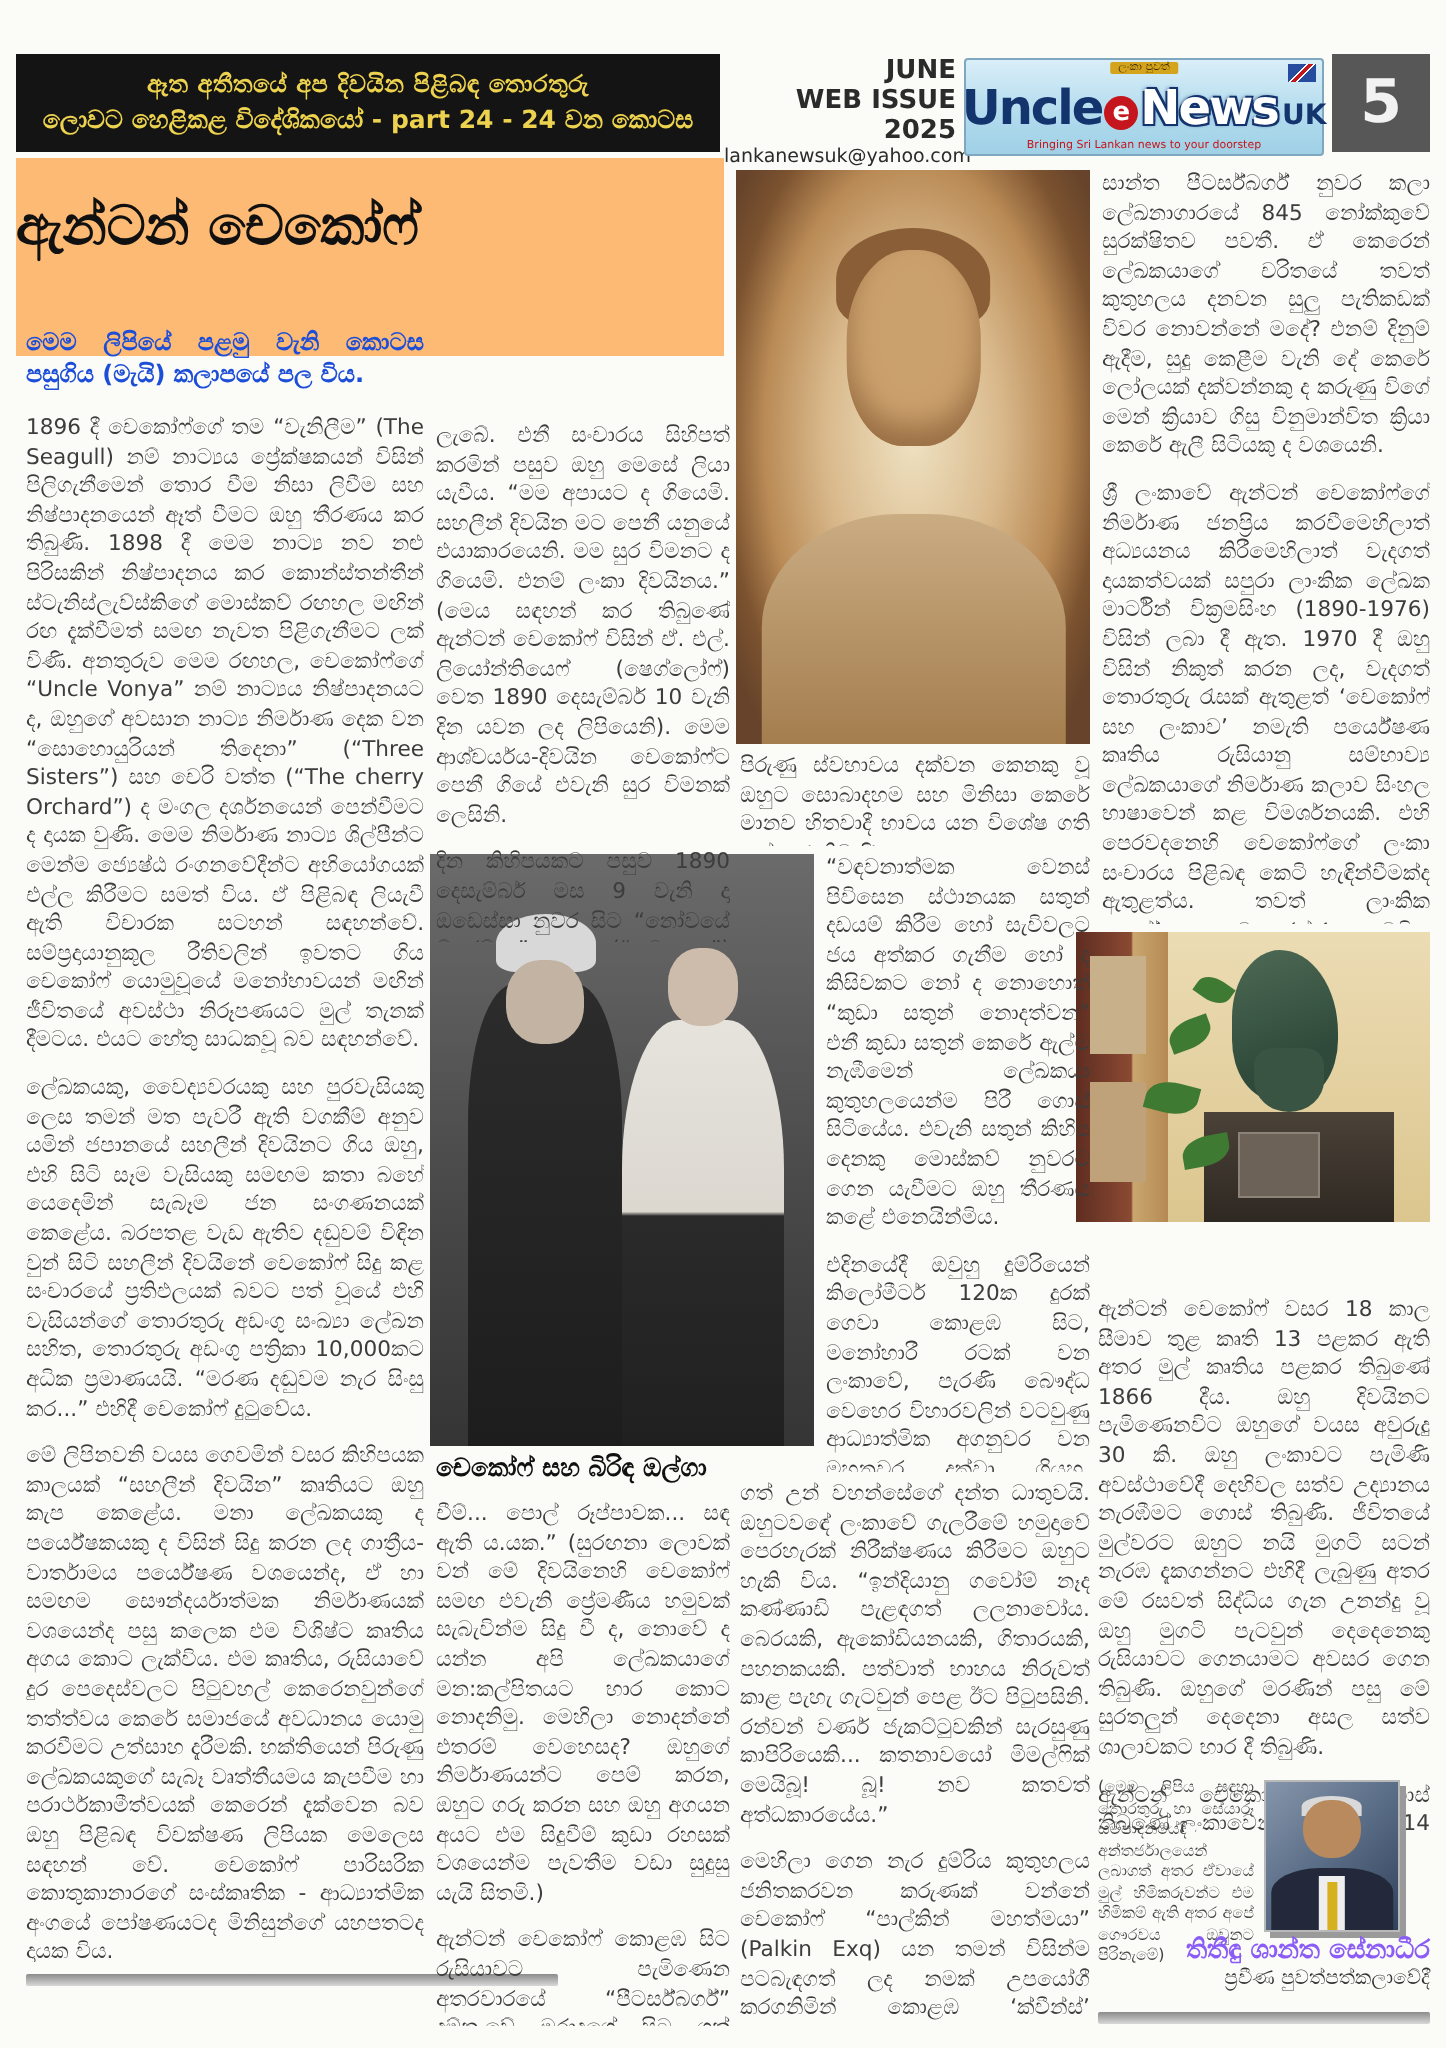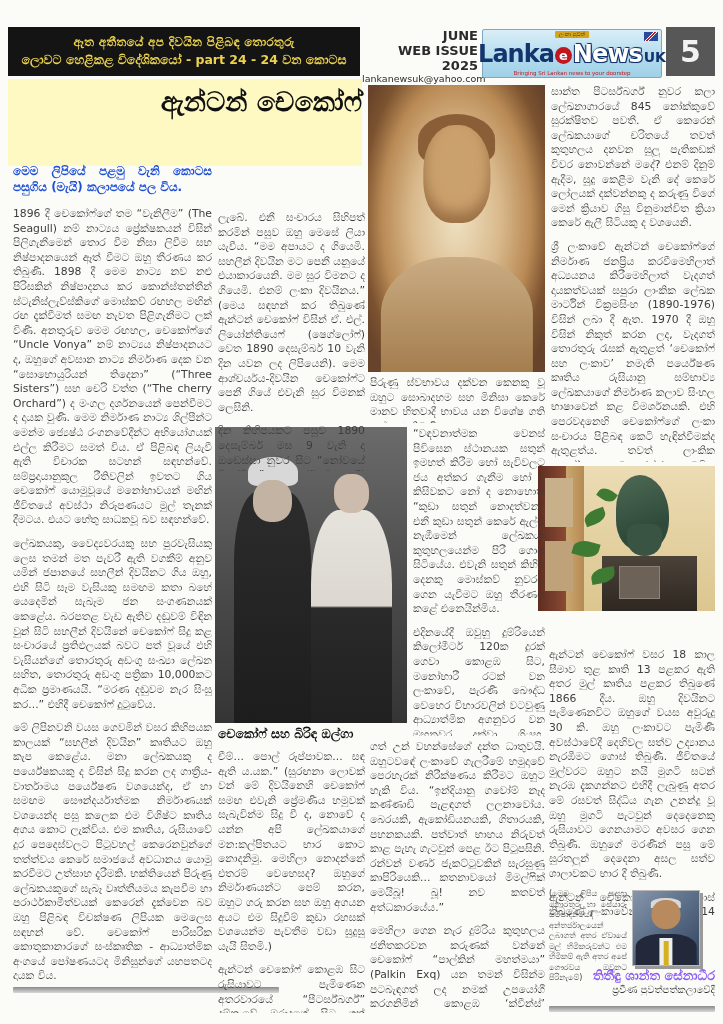--- a/index.html
+++ b/index.html
@@ -44,21 +44,21 @@
     position:absolute;bottom:1px;left:50%;transform:translateX(-50%);
     color:#c5161d;font-size:5.5px;white-space:nowrap;
   }
   .logo .flag{position:absolute;top:2px;right:3px;width:14px;height:9px;
     background:linear-gradient(135deg,#274b9f 0 40%,#fff 40% 45%,#c5161d 45% 55%,#fff 55% 60%,#274b9f 60% 100%);}
   .pagenum{
     background:#575757;color:#f2f2f2;display:flex;align-items:center;justify-content:center;
     font-size:30px;font-weight:bold;
   }
   
-  .banner{background:#fef9c3;text-align:right;padding-top:6px;}
+  .banner{background:#fdba74;text-align:left;padding-top:18px;}
   .banner .si{font-size:27px;font-weight:bold;color:#111;line-height:1.25;}
   .banner .en{font-size:30px;font-weight:bold;color:#d2232f;display:inline;letter-spacing:-.5px;}
   .banner .yr{font-size:15px;font-weight:bold;color:#7d1620;margin-left:4px;}
   
   .col{font-size:10.8px;line-height:14.6px;color:#3d3d3d;text-align:justify;overflow:hidden;}
   .col p{margin:0 0 9px 0;}
   .lead{font-size:12px;line-height:16px;font-weight:bold;color:#1d4ed8;text-align:justify;overflow:hidden;}
   .caption{font-size:12.5px;font-weight:bold;color:#111;}
   .smallnote{font-size:8px;line-height:10.5px;color:#444;text-align:justify;overflow:hidden;}
   .authorname{font-size:13px;font-weight:bold;color:#8b5cf6;text-align:right;}
@@ -125,21 +125,21 @@
 <div class="abs issueblock" style="left:362px;top:29px;width:116px;height:46px;">
   <div class="m">JUNE</div>
   <div class="w">WEB ISSUE 2025</div>
   <div class="e">lankanewsuk@yahoo.com</div>
 </div>
 
 <div class="abs logo" style="left:482px;top:29px;width:178px;height:47px;">
   <div class="badge">ලංකා පුවත්</div>
   <div class="flag"></div>
   <div class="row">
-    <span class="w1">Lanka</span>
+    <span class="w1">Uncle</span>
       <span class="edot">e</span>
       <span class="w2">News</span>
       <span class="w3">UK</span>
   </div>
   <div class="tagline">Bringing Sri Lankan news to your doorstep</div>
 </div>
 
 <div class="abs pagenum" style="left:666px;top:27px;width:49px;height:49px;">5</div>
 
 <div class="abs banner" style="left:8px;top:79px;width:354px;height:81px;">
@@ -189,21 +189,21 @@
   </div>
 <div class="abs col" style="left:218px;top:750px;width:147px;height:263px;">
     <p>චීම්... පොල් රූප්පාවක... සඳ ඇති ය.යක.” (සුරඟනා ලොවක් වන් මේ දිවයිනෙහි චෙකෝෆ් සමඟ එවැනි ප්‍රේමණීය හමුවක් සැබැවින්ම සිදු වී ද, නොවේ ද යන්න අපි ලේඛකයාගේ මන:කල්පිතයට භාර කොට නොදනිමු. මෙහිලා නොදන්නේ එතරම් වෙහෙසද? ඔහුගේ නිර්මාණයන්ට පෙම් කරන, ඔහුට ගරු කරන සහ ඔහු අගයන අයට එම සිදුවීම් කුඩා රහසක් වශයෙන්ම පැවතීම වඩා සුදුසු යැයි සිතමි.)</p>
     <p>ඇන්ටන් චෙකෝෆ් කොළඹ සිට රුසියාවට පැමිණෙන අතරවාරයේ “පීටර්ස්බර්ග්” දුම්නැවේ ඔරාදගේ සිට ගත් අවස්ථාවන්හි දී ගන්නා ලද ඡායාරූප කිහිපයක් සුරැකිව පවතී. ඒ අතරින් වටිනාම එක වූයේ චෙකෝෆ් සහ උපලුවාන් ග්‍රිගෝරි ග්ලීන්කා සුදු පැහැ ඇඳුමින් සැරසී, සුදු පැහැති හිස් වැසුම් පැළඳ, කළඹලයෙන් දඟලන මුගටින් අතින් ගෙන සිටින ඡායාරූපයයි. එච්තර ඔව, කුතුහලයෙන්</p>
   </div>
 
 <div class="abs col" style="left:370px;top:376px;width:175px;height:47px;">
   <p>පිරුණු ස්වභාවය දක්වන කෙනකු වූ ඔහුට සොබාදහම සහ මිනිසා කෙරේ මානව හිතවාදී භාවය යන විශේෂ ගති ලක්ෂණ තිබුණි.</p>
 </div>
 <div class="abs col" style="left:413px;top:427px;width:132px;height:309px;">
-    <p>“වඳවනාත්මක වෙනස් පිවිසෙන ස්ථානයක සතුන් ඉමහත් කිරීම හෝ සැවිවලට ජය අත්කර ගැනීම හෝ ද කිසිවකට නෝ ද නොහොත් “කුඩා සතුන් නොදත්වන” එනී කුඩා සතුන් කෙරේ ඇල්ම නැඹීමෙන් ලේඛකයා කුතුහලයෙන්ම පිරී ගොස් සිටියේය. එවැනි සතුන් කිහිප දෙනකු මොස්කව් නුවරට ගෙන යැවීමට ඔහු තීරණය කළේ එනෙයින්මිය.</p>
+    <p>“වඳවනාත්මක වෙනස් පිවිසෙන ස්ථානයක සතුන් දඩයම් කිරීම හෝ සැවිවලට ජය අත්කර ගැනීම හෝ ද කිසිවකට නෝ ද නොහොත් “කුඩා සතුන් නොදත්වන” එනී කුඩා සතුන් කෙරේ ඇල්ම නැඹීමෙන් ලේඛකයා කුතුහලයෙන්ම පිරී ගොස් සිටියේය. එවැනි සතුන් කිහිප දෙනකු මොස්කව් නුවරට ගෙන යැවීමට ඔහු තීරණය කළේ එනෙයින්මිය.</p>
     <p>එදිනයේදී ඔවුහු දුම්රියෙන් කිලෝමීටර් 120ක දුරක් ගෙවා කොළඹ සිට, මනෝහාරී රටක් වන ලංකාවේ, පැරණි බෞද්ධ වෙහෙර විහාරවලින් වටවුණු ආධ්‍යාත්මික අගනුවර වන මහනුවර දක්වා ගියහ. මහනුවර යනු ලංකා දිවයින මධ්‍යයෙහි පිහිටි සිංහල රජවරුන්ගේ අවසාන බලකොටුවයි. ඒ නගරයේ මහත්ම අභිමානය වන්නේ ශ්‍රී දළදා මාළිගාවයි. පුරාවෘත්තීන්ට අනුව, එහි සුරැකිව තිබෙන ඉමහත් වූ පූජ්‍ය වස්තුව වනාහි බුදුන් වහන්සේගේ චිතකයෙන් ලබා</p>
   </div>
 <div class="abs col" style="left:370px;top:740px;width:175px;height:273px;">
     <p>ගත් උන් වහන්සේගේ දන්ත ධාතුවයි. ඔහුටවඳේ ලංකාවේ ගැලරීමේ හමුදාවේ පෙරහැරක් නිරීක්ෂණය කිරීමට ඔහුට හැකි විය. “ඉන්දියානු ගවෝම් නෑද කණ්ණාඩි පැළඳගත් ලලනාවෝය. බෙරයකි, ඇකෝඩියනයකි, ගිතාරයකි, පහනකයකි. පත්වාත් භාහය නිරුවත් කාළ පැහැ ගැටවුන් පෙළ ඊට පිටුපසිනි. රන්වන් වර්ණ ජැකට්ටුවකින් සැරසුණු කාපිරියෙකි... කතනාවයෝ මිමල්ෆික් මෙයිබූ! බූ! නව කතවත් අත්ධකාරයේය.”</p>
     <p>මෙහිලා ගෙන නැර දුම්රිය කුතුහලය ජනිතකරවන කරුණක් වන්නේ චෙකෝෆ් “පාල්කින් මහත්මයා” (Palkin Exq) යන තමන් විසින්ම පටබැඳගත් ලද නමක් උපයෝගී කරගනිමින් කොළඹ ‘ක්වීන්ස්’ හෝටලයෙහි (Queen's Hotel) එක් රාත්‍රියක් නවාතැන් ගැනීමයි. නොවැම්බර් 23 සිට 24 දින දක්වා එහි නතරවූ පාල්කින් මහත්මයා වෙනුවෙන් ලියූ හෝටලයේ බිල්පත ද එහි දැක්වේ.</p>
   </div>
 
 <div class="abs col" style="left:551px;top:85px;width:164px;height:377px;">
     <p>සාන්ත පීටර්ස්බර්ග් නුවර කලා ලේඛනාගාරයේ 845 නෝක්කුවේ සුරක්ෂිතව පවතී. ඒ කෙරෙන් ලේඛකයාගේ චරිතයේ තවත් කුතුහලය දනවන සුලු පැතිකඩක් විවර නොවන්නේ මදේ? එනම් දිනුම් ඇදීම, සුදු කෙළීම වැනි දේ කෙරේ ලෝලයක් දක්වන්නකු ද කරුණු විගේ මෙන් ක්‍රියාව ගිසු විනුමාන්විත ක්‍රියා කෙරේ ඇලී සිටියකු ද වශයෙනි.</p>
     <p>ශ්‍රී ලංකාවේ ඇන්ටන් චෙකෝෆ්ගේ නිර්මාණ ජනප්‍රිය කරවීමෙහිලාත් අධ්‍යයනය කිරීමෙහිලාත් වැදගත් දායකත්වයක් සපුරා ලාංකික ලේඛක මාර්ටින් වික්‍රමසිංහ (1890-1976) විසින් ලබා දී ඇත. 1970 දී ඔහු විසින් නිකුත් කරන ලද, වැදගත් තොරතුරු රැසක් ඇතුළත් ‘චෙකෝෆ් සහ ලංකාව’ නමැති පර්යේෂණ කෘතිය රුසියානු සම්භාව්‍ය ලේඛකයාගේ නිර්මාණ කලාව සිංහල භාෂාවෙන් කළ විමර්ශනයකි. එහි පෙරවදනෙහි චෙකෝෆ්ගේ ලංකා සංචාරය පිළිබඳ කෙටි හැඳින්වීමක්ද ඇතුළත්ය. තවත් ලාංකික පර්යේෂකයකු වන රන්ජන දෙවමිත්‍ර සේනාසිංහ විසින් මෑතකදී, එනම් 2010 දී ඇන්ටන් චෙකෝෆ්ගේ ලංකා සංචාරය පිළිබඳ තොරතුරු සහ ලියැවිලි සංග්‍රහයන් නිකුත් කොට තිබේ.</p>

